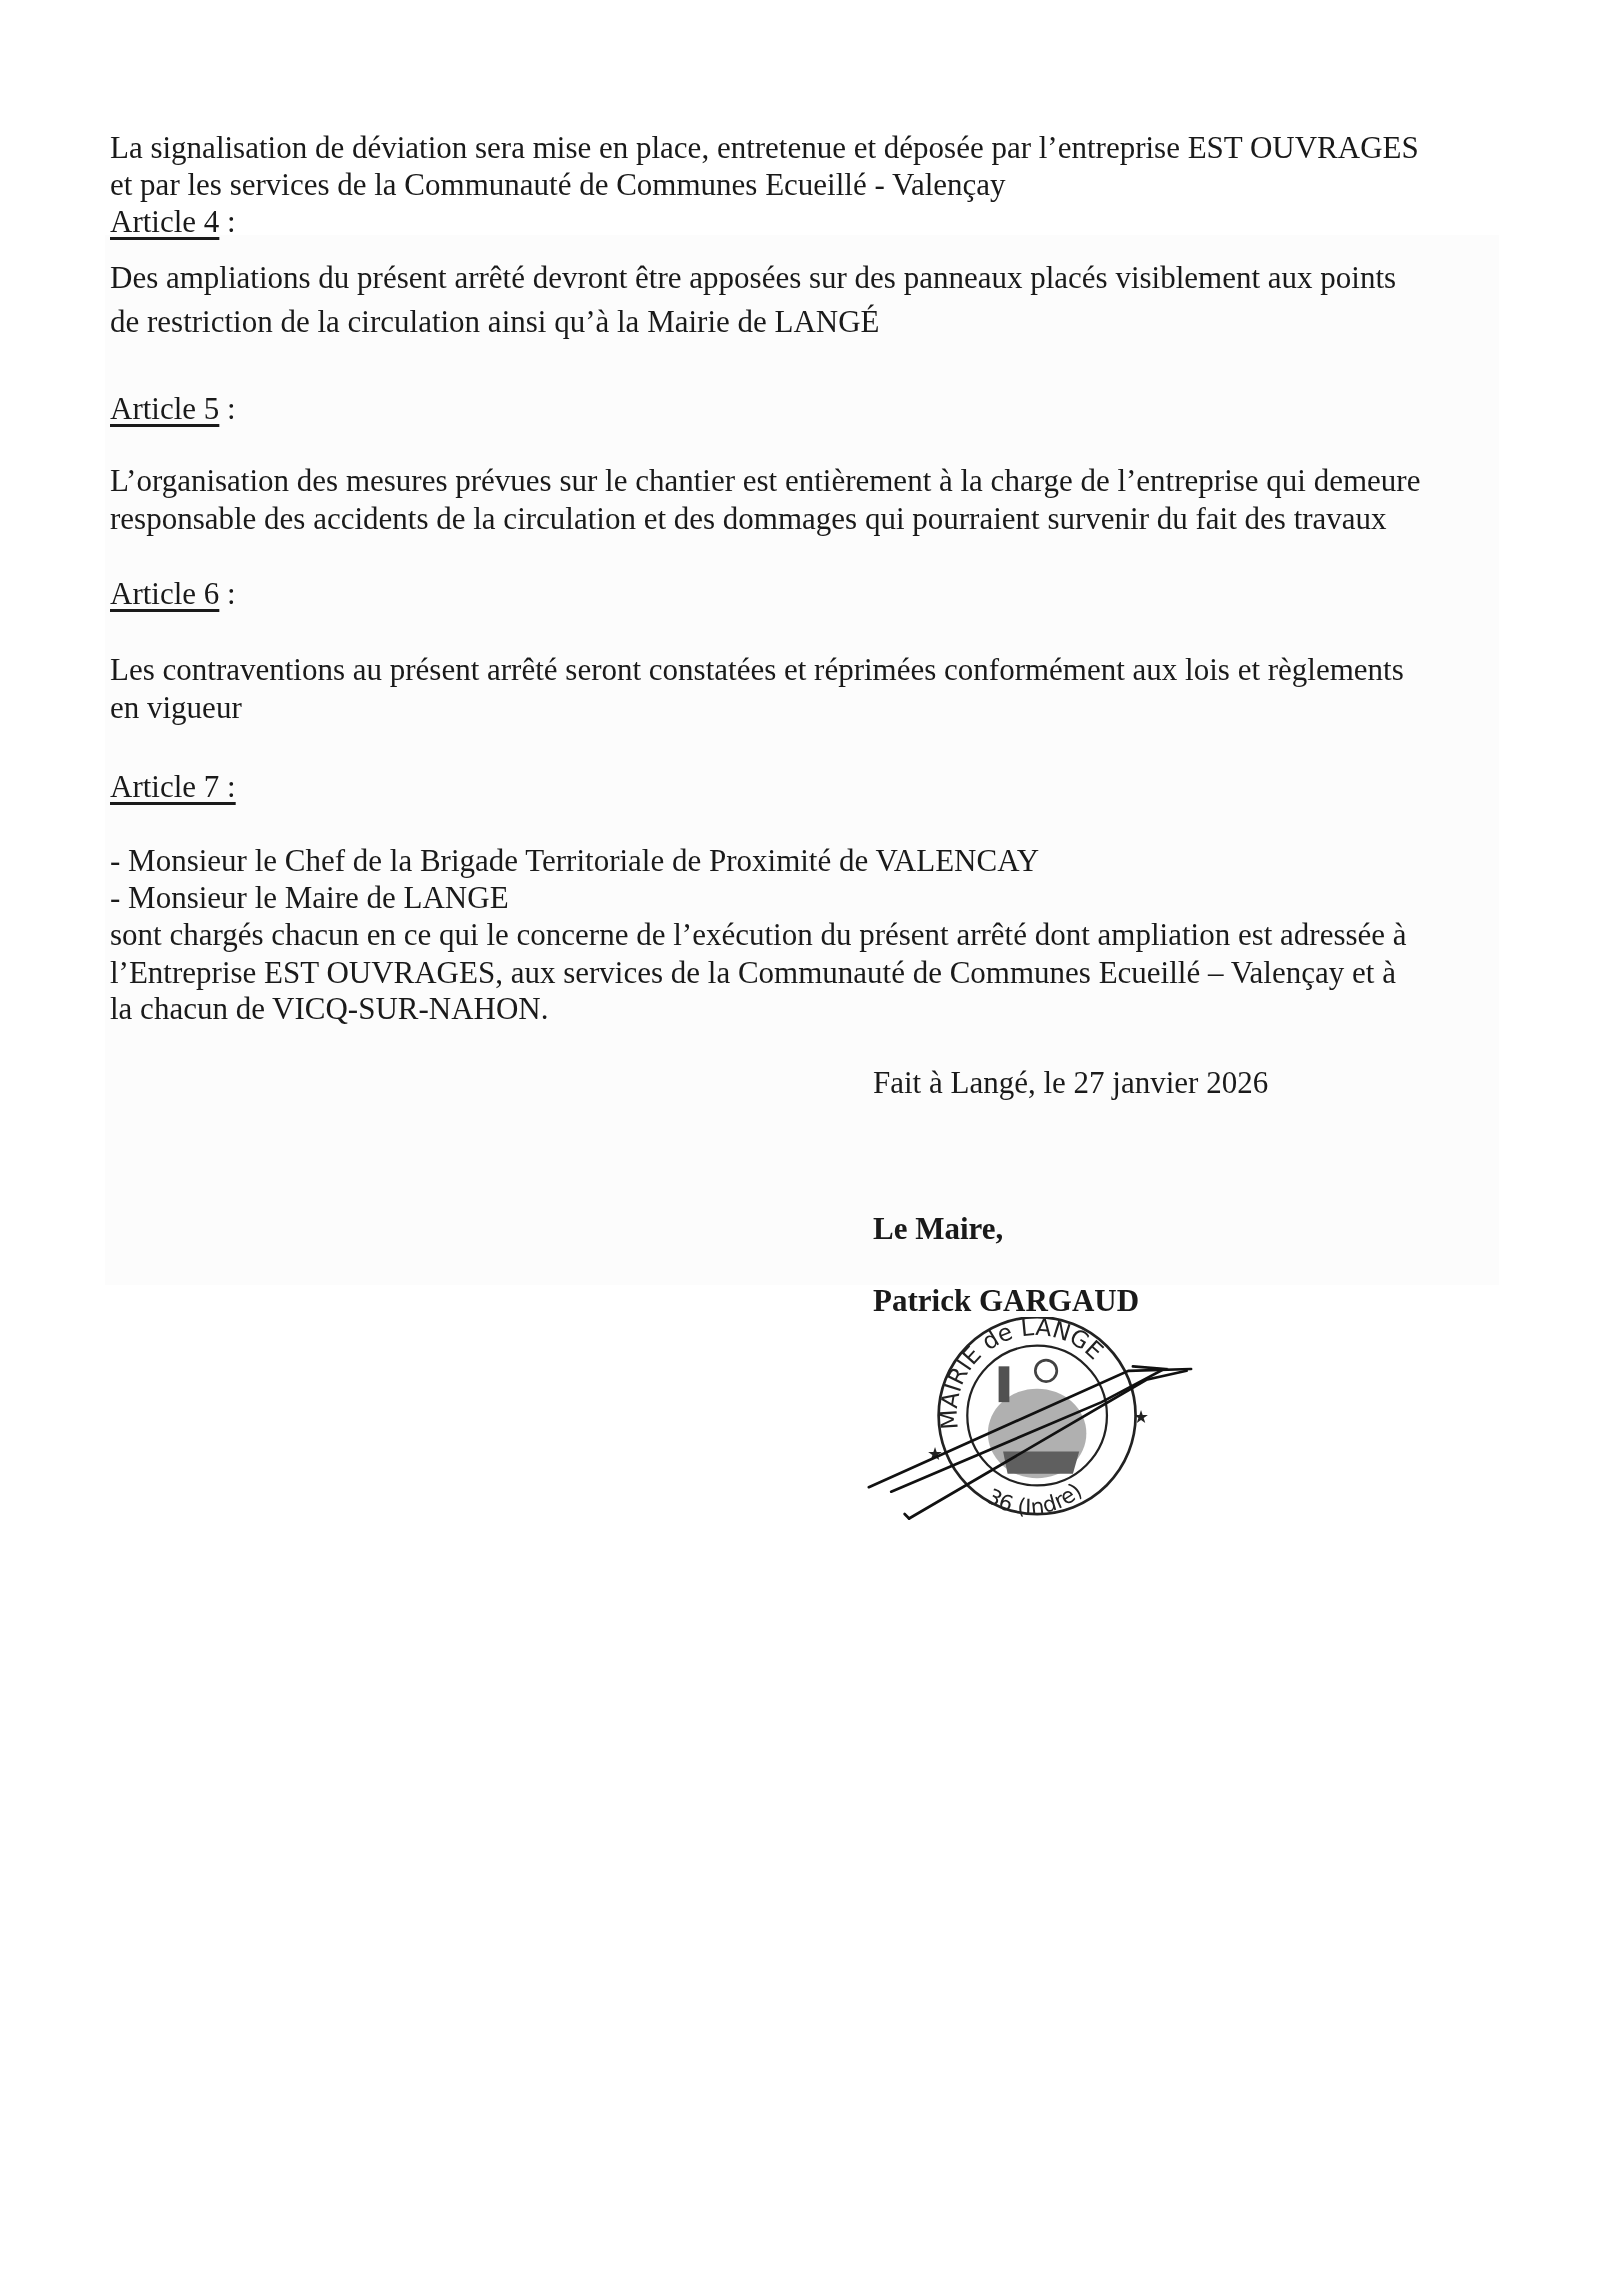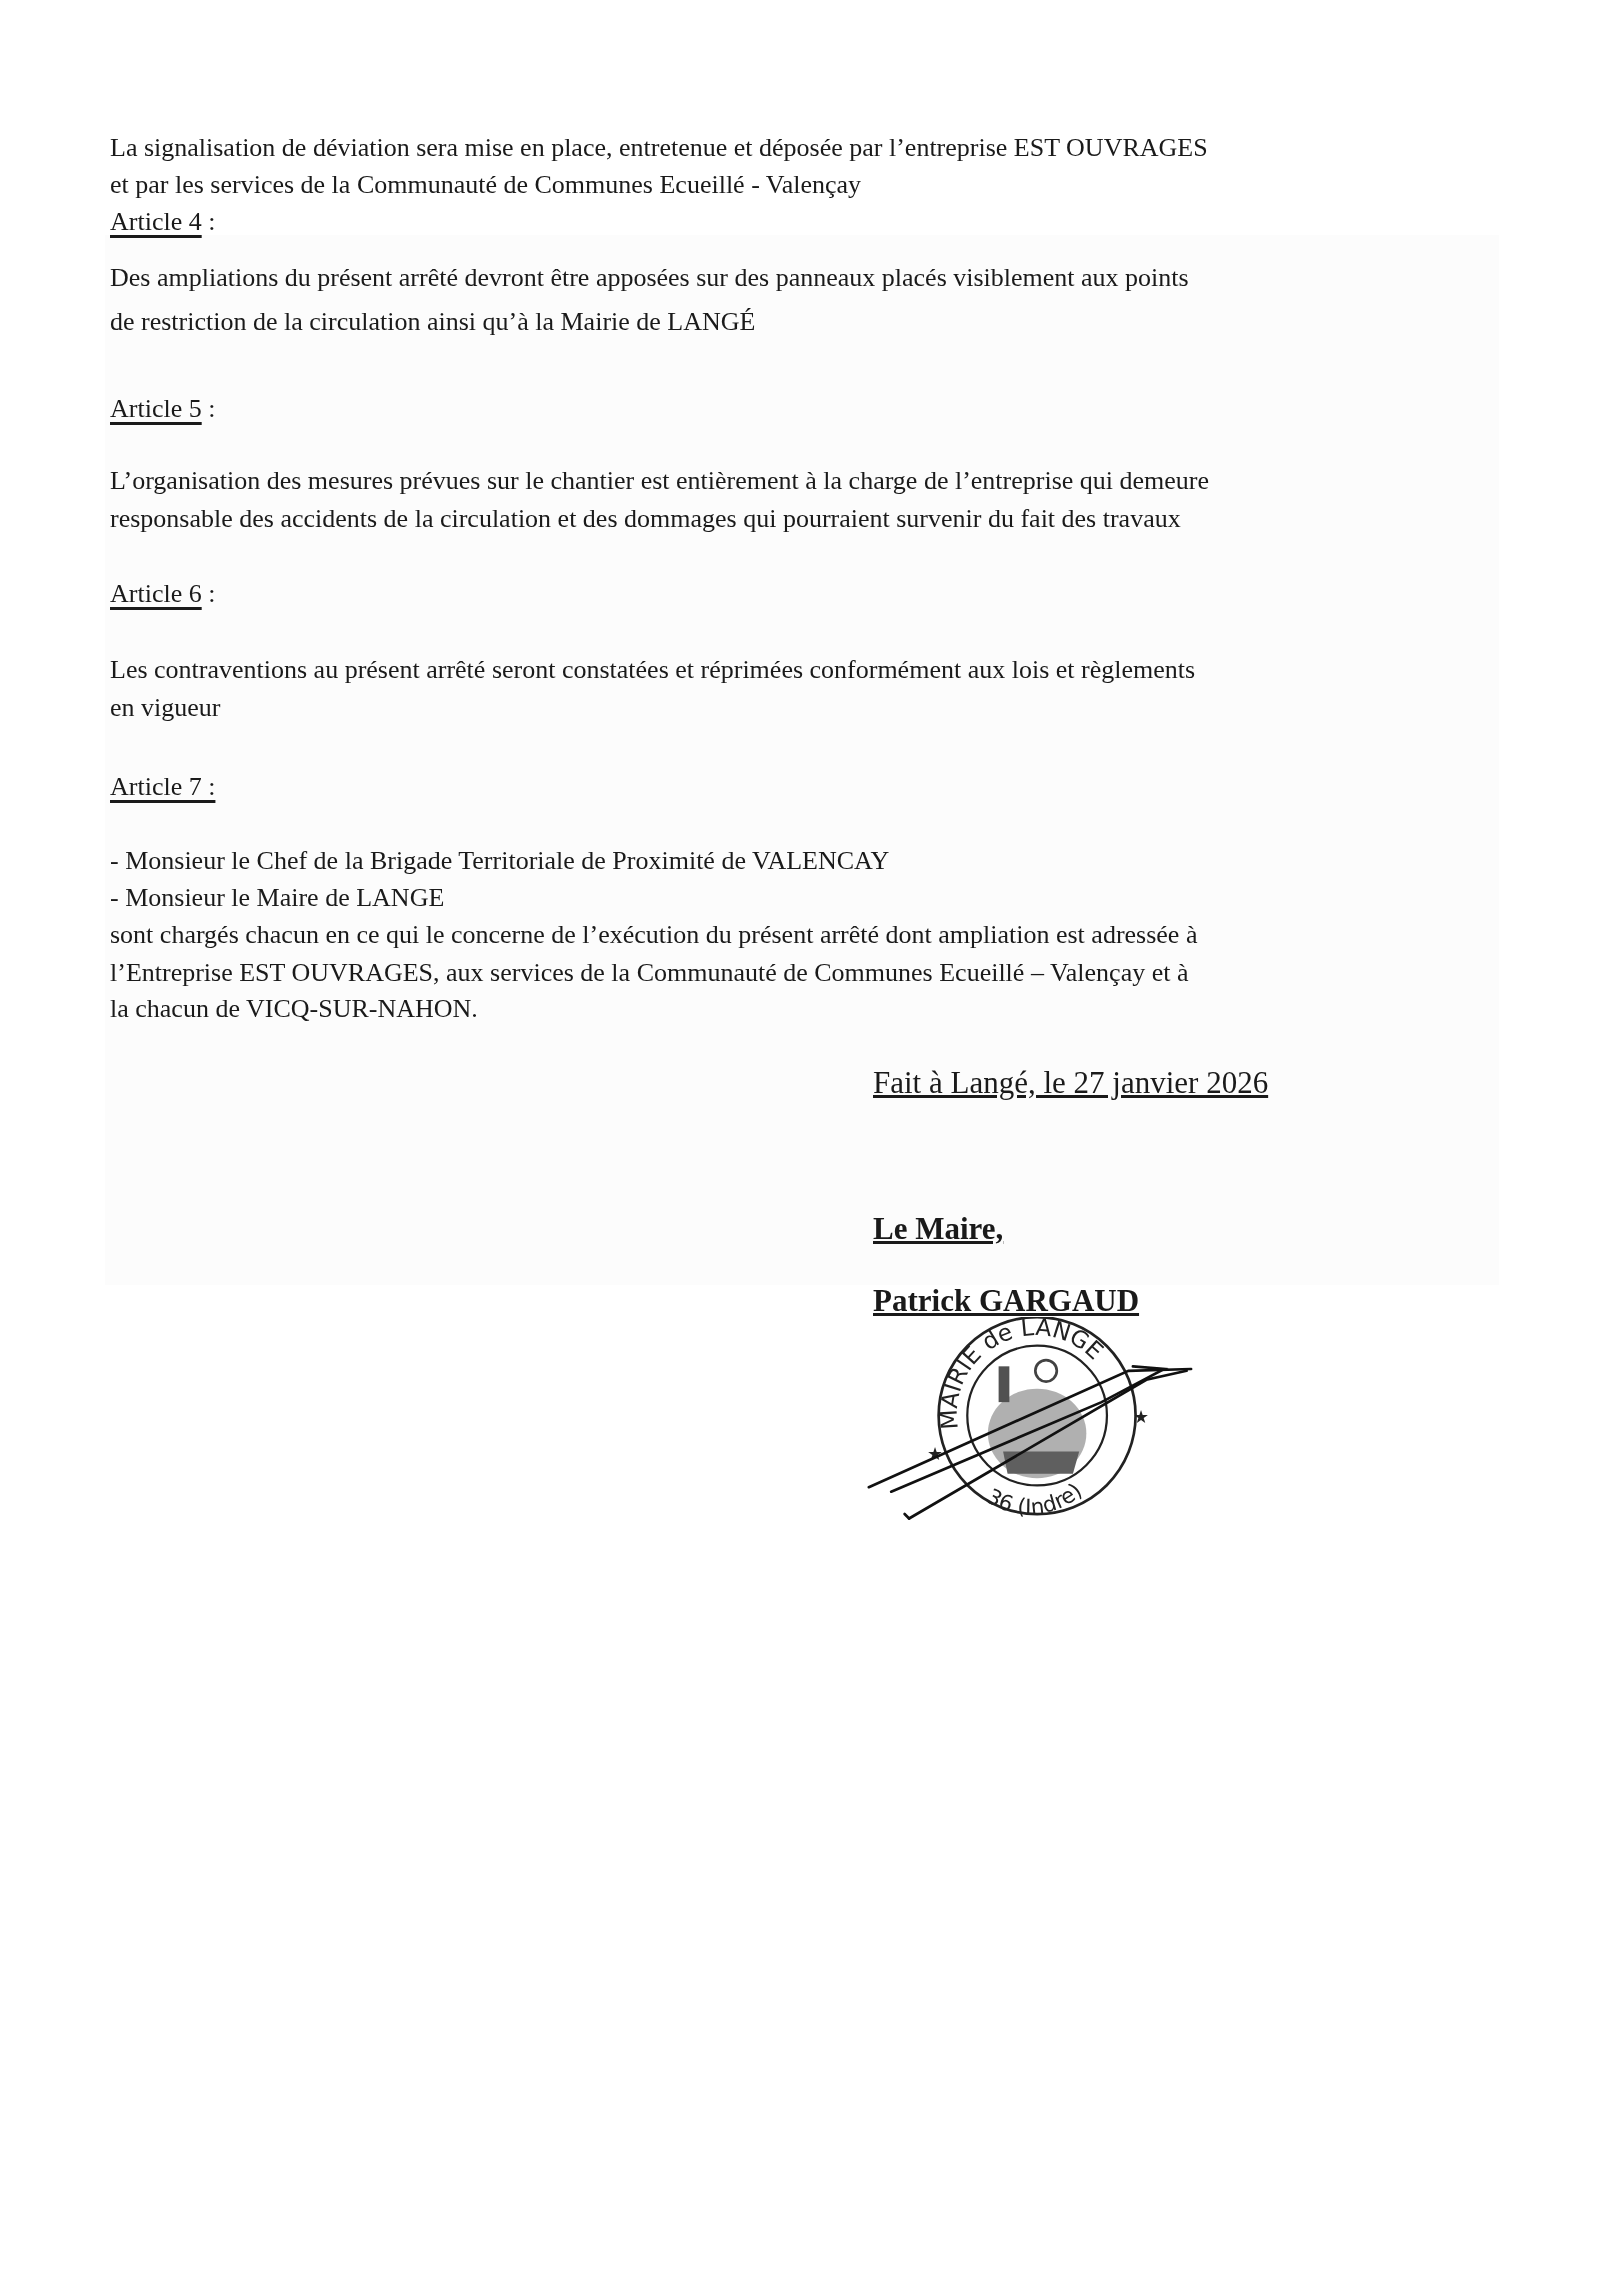--- a/index.html
+++ b/index.html
@@ -1,22 +1,22 @@
 <!DOCTYPE html>
 <html style="font-size:14.3px"><head>
 <meta charset="utf-8">
 <style>
   html, body { margin: 0; padding: 0; background: #ffffff; }
   body { width: 1600px; height: 2293px; position: relative; overflow: hidden;
          font-family: "Liberation Serif", "DejaVu Serif", serif; color: #1a1a1a; }
   .shade { position: absolute; left: 105px; top: 235px; width: 1394px; height: 1050px; background: #fcfcfc; }
-  .line { position: absolute; left: 110px; font-size: 26px; line-height: 38px; white-space: nowrap; }
+  .line { position: absolute; left: 110px; font-size: 31px; line-height: 38px; white-space: nowrap; }
   .heading { font-weight: normal; }
   .heading .u { text-decoration: underline; text-decoration-thickness: 2.7px; text-underline-offset: 4.5px; }
-  .sig { position: absolute; left: 873px; font-size: 31px; line-height: 38px; white-space: nowrap; text-decoration: underline; }
+  .sig { position: absolute; left: 873px; font-size: 31px; line-height: 38px; white-space: nowrap; }
   .bold { font-weight: bold; margin-top: 34px; }
   .stamp { position: absolute; left: 833px; top: 1317px; width: 376px; height: 224px; }
 </style>
 </head>
 <body>
 
 <div class="shade"></div>
 
 <div class="line" style="top:129px">La signalisation de déviation sera mise en place, entretenue et déposée par l’entreprise EST OUVRAGES</div>
 <div class="line" style="top:166px">et par les services de la Communauté de Communes Ecueillé - Valençay</div>

